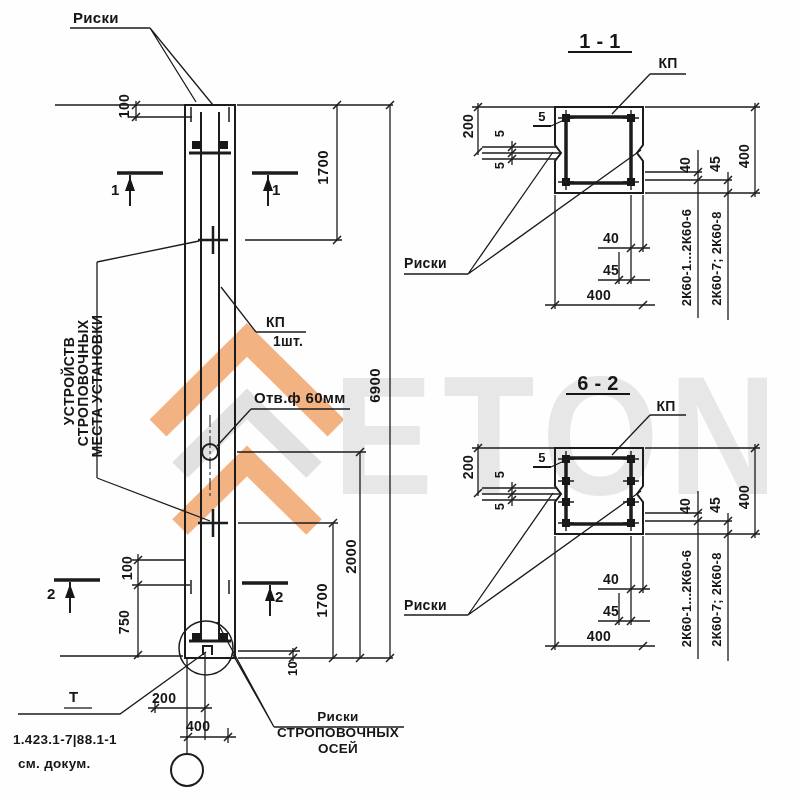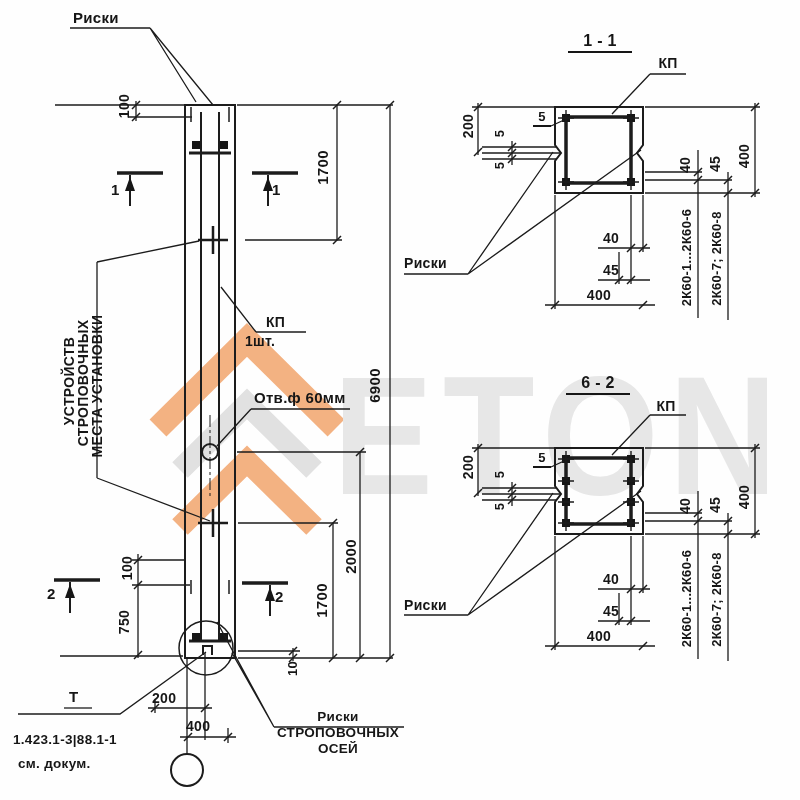--- a/index.html
+++ b/index.html
@@ -11,21 +11,21 @@
   .wm-num{position:absolute;left:466px;top:320px;font:bold 70px/70px "Liberation Sans",sans-serif;
           color:#f6bb8e;letter-spacing:18px;opacity:.9;}
   svg.lines{position:absolute;left:0;top:0;z-index:1;}
   .lbl{position:absolute;z-index:2;font:bold 15px/15px "Liberation Sans",sans-serif;color:#161616;
        white-space:nowrap;letter-spacing:.3px;}
   .ctr{text-align:center;}
   .rot{transform:rotate(-90deg);}
   .s13{font-size:13px;line-height:13px;}
   .s135{font-size:13.5px;line-height:16px;}
   .s14{font-size:14px;line-height:14px;}
-  .s16{font-size:16px;line-height:16px;}
+  .s16{font-size:20px;line-height:16px;}
   .ul{border-bottom:2px solid #161616;padding-bottom:2px;}
 </style>
 </head>
 <body>
 
 <div class="canvas">
 
   <div class="wm">
     <svg width="800" height="800">
       <g fill="none" stroke-linecap="butt" opacity="0.85">
@@ -133,36 +133,36 @@
       </g>
     </g>
   </svg>
 
   <div class="lbl" style="left:73px;top:10px">Риски</div>
   <div class="lbl rot ctr s14" style="left:104px;top:99px;width:40px">100</div>
   <div class="lbl" style="left:111px;top:182px">1</div>
   <div class="lbl" style="left:272px;top:182px">1</div>
   <div class="lbl rot ctr" style="left:302px;top:160px;width:40px">1700</div>
   <div class="lbl s14" style="left:266px;top:315px">КП</div>
-  <div class="lbl s14" style="left:245px;top:334px">1шт.</div>
+  <div class="lbl s14" style="left:273px;top:334px">1шт.</div>
   <div class="lbl rot ctr s14" style="left:12px;top:379px;width:170px">МЕСТА УСТАНОВКИ</div>
   <div class="lbl rot ctr s14" style="left:-2px;top:376px;width:170px">СТРОПОВОЧНЫХ</div>
   <div class="lbl rot ctr s14" style="left:-16px;top:374px;width:170px">УСТРОЙСТВ</div>
   <div class="lbl" style="left:254px;top:390px">Отв.ф 60мм</div>
   <div class="lbl rot ctr" style="left:352px;top:378px;width:44px">6900</div>
   <div class="lbl rot ctr" style="left:330px;top:549px;width:40px">2000</div>
   <div class="lbl rot ctr" style="left:301px;top:593px;width:40px">1700</div>
   <div class="lbl rot ctr s14" style="left:107px;top:561px;width:40px">100</div>
   <div class="lbl rot ctr s14" style="left:106px;top:615px;width:36px">750</div>
   <div class="lbl rot ctr s13" style="left:281px;top:662px;width:22px">10</div>
   <div class="lbl" style="left:47px;top:586px">2</div>
   <div class="lbl" style="left:275px;top:589px">2</div>
   <div class="lbl" style="left:69px;top:689px">Т</div>
   <div class="lbl s135" style="left:18px;top:756px">см. докум.</div>
-  <div class="lbl s135" style="left:13px;top:732px">1.423.1-3|88.1-1</div>
+  <div class="lbl s135" style="left:13px;top:732px">1.423.1-7|88.1-1</div>
   <div class="lbl s14" style="left:152px;top:691px">200</div>
   <div class="lbl s14" style="left:186px;top:719px">400</div>
   <div class="lbl ctr s135" style="left:272px;top:709px;width:132px">
     <div>Риски</div>
     <div>СТРОПОВОЧНЫХ</div>
     <div>ОСЕЙ</div>
   </div>
 
   <div class="lbl ctr s16 ul" style="left:568px;top:33px;width:64px">1 - 1</div>
   <div class="lbl ctr s14" style="left:650px;top:56px;width:36px">КП</div>

